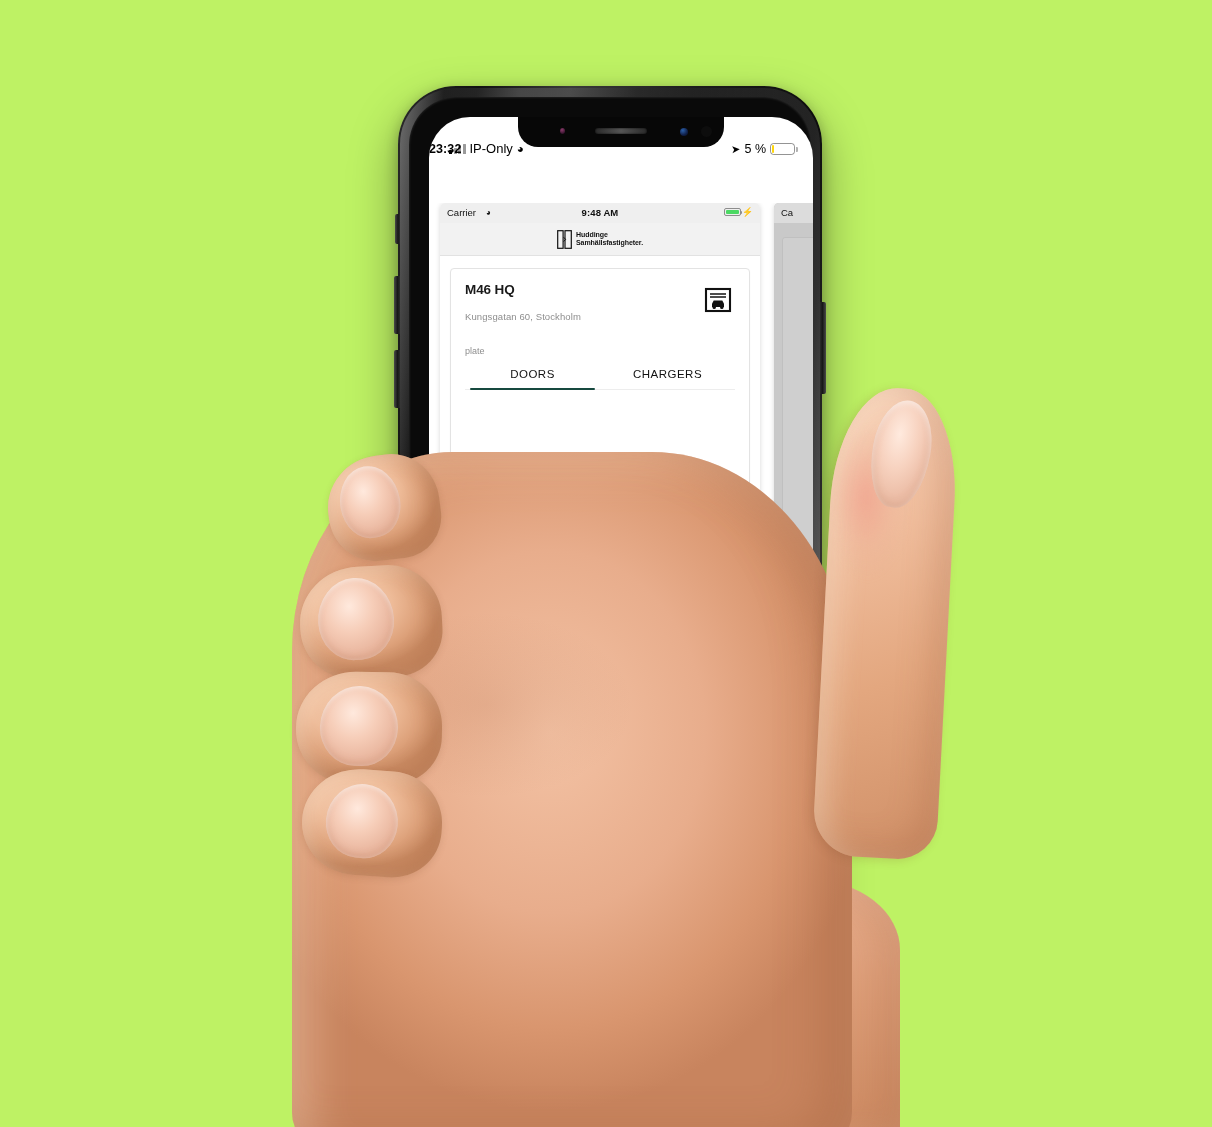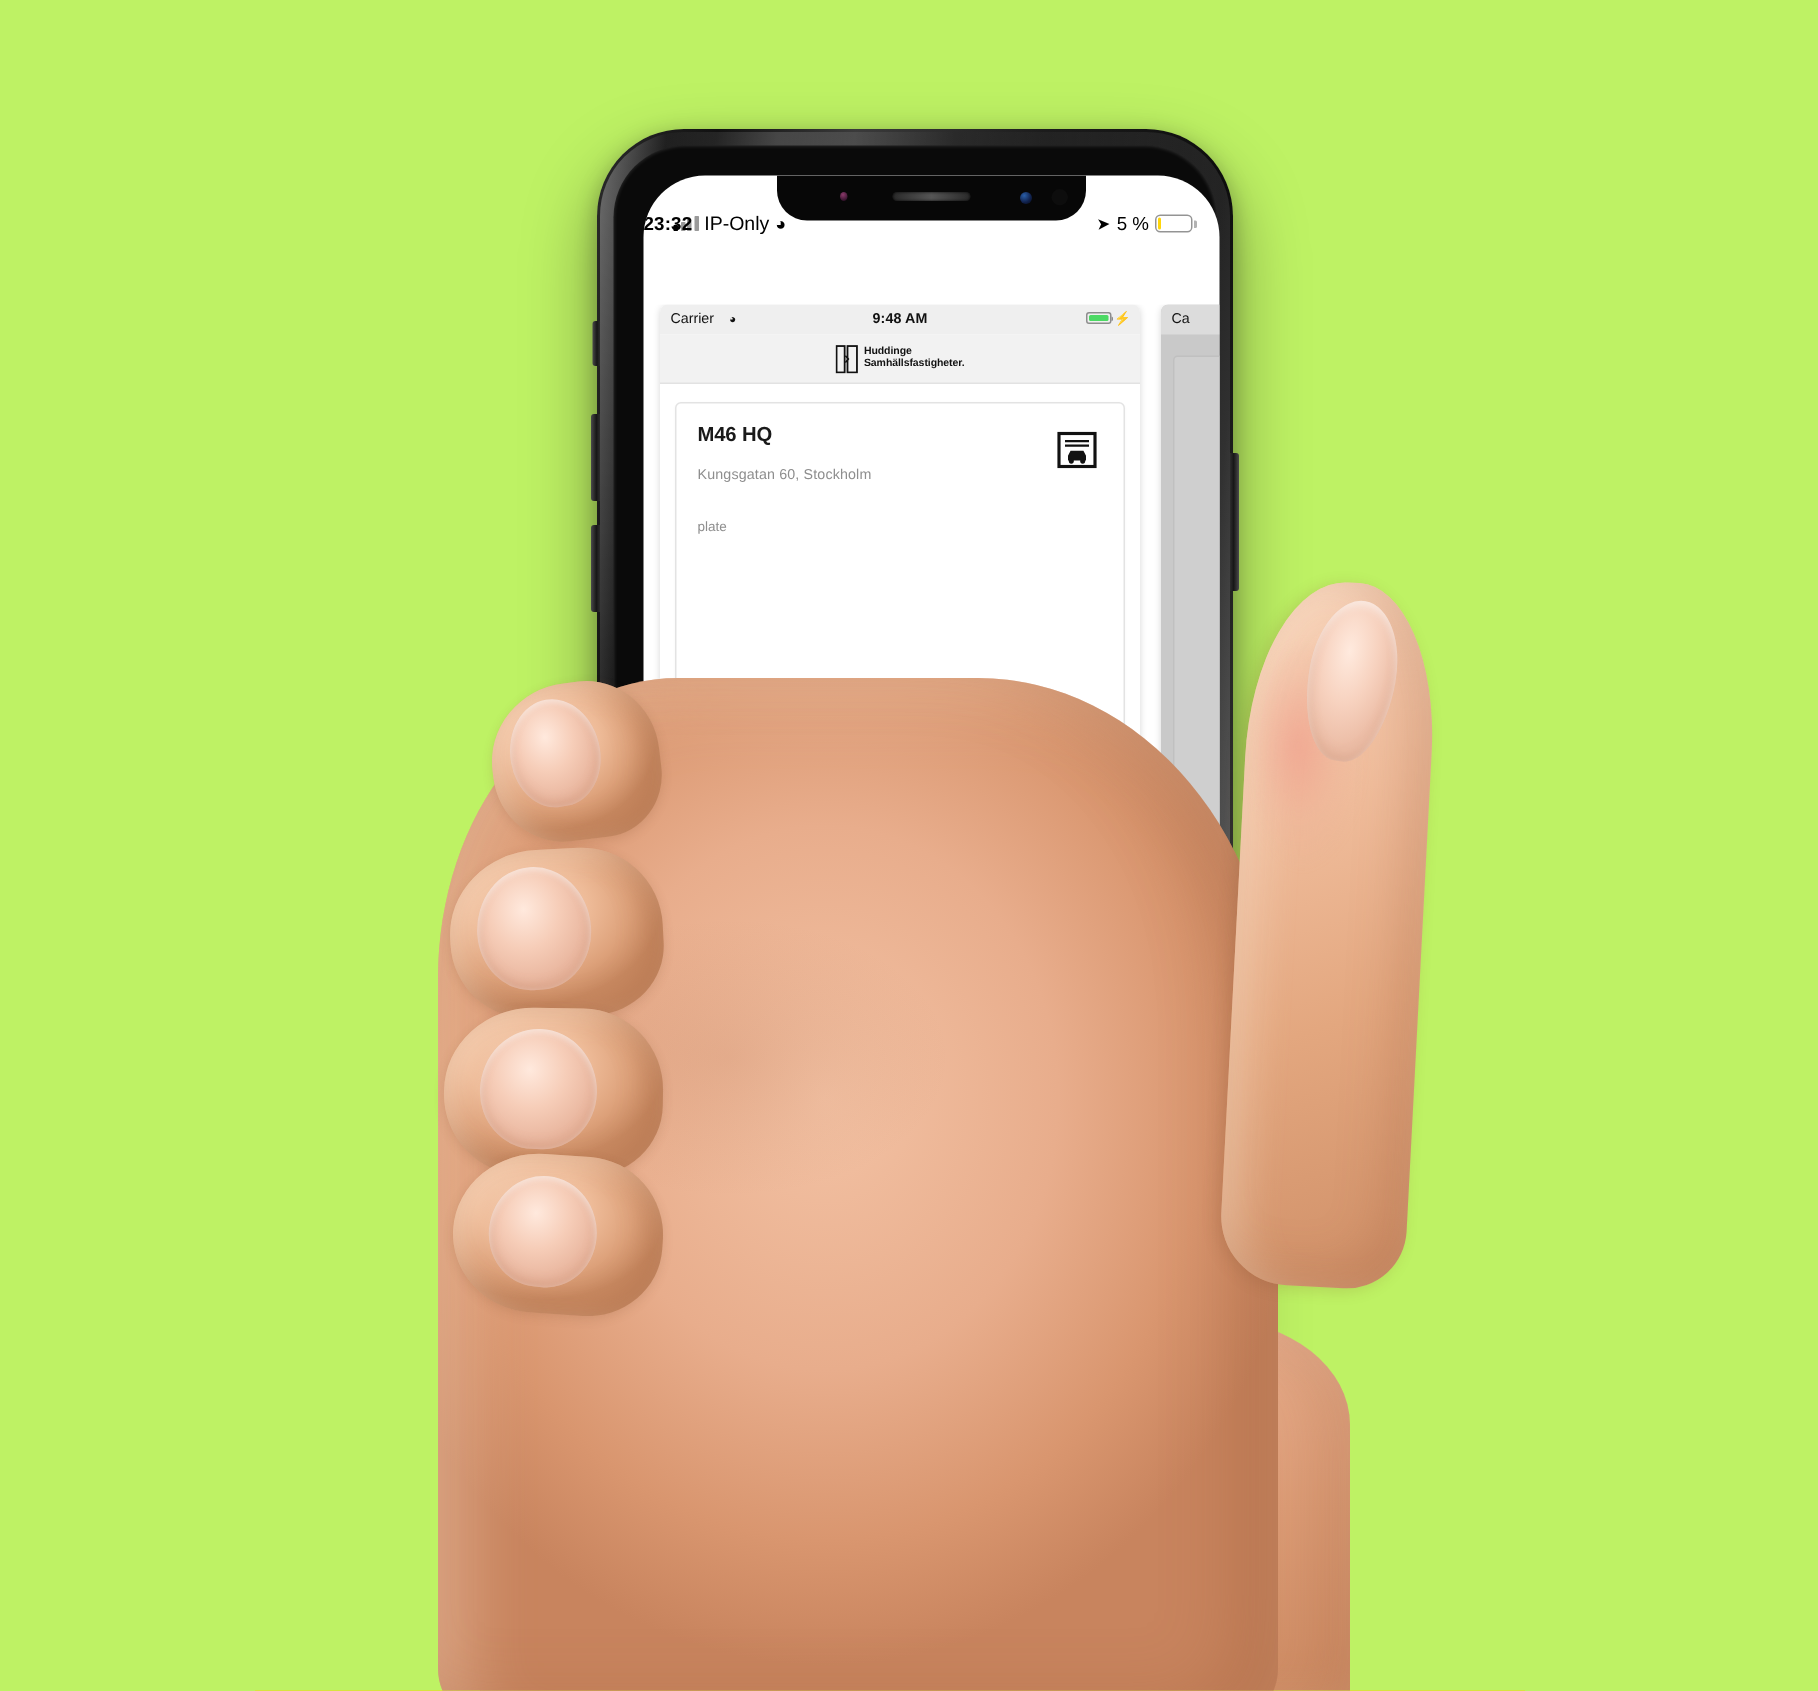--- a/index.html
+++ b/index.html
@@ -642,20 +642,28 @@
                     <line x1="7" y1="9" x2="23" y2="9" stroke="#111" stroke-width="1.5"></line>
                     <line x1="7" y1="12" x2="23" y2="12" stroke="#111" stroke-width="1.5"></line>
                     <path d="M9 22 v-3.2 l1.7-3.3 h8.6 l1.7 3.3 V22 z" fill="#111"></path>
                     <circle cx="11.2" cy="22.4" r="1.7" fill="#111"></circle>
                     <circle cx="18.8" cy="22.4" r="1.7" fill="#111"></circle>
                   </svg>
                 </span>
 
                 <div class="card-note">plate</div>
 
+                <div class="tabs">
+                  <div class="tab active">
+                    <span>DOORS</span>
+                  </div>
+                  <div class="tab">
+                    <span>CHARGERS</span>
+                  </div>
+                </div>
 
 
                 <div class="plate-block">
                   <div class="plate-label">Registration plate</div>
                   <input class="plate-input" type="text" value="ABC123" style="">
                 </div>
               </div>
 
               <div class="fab">
                 <span>+</span>

